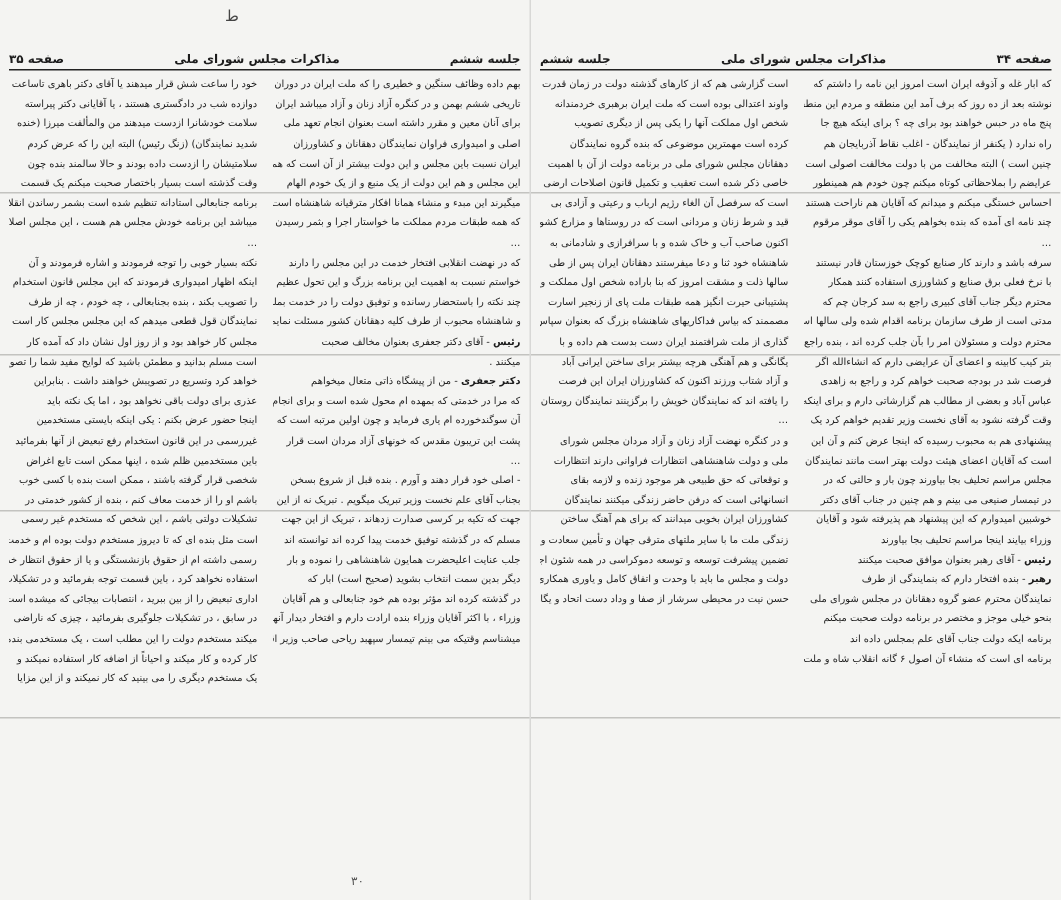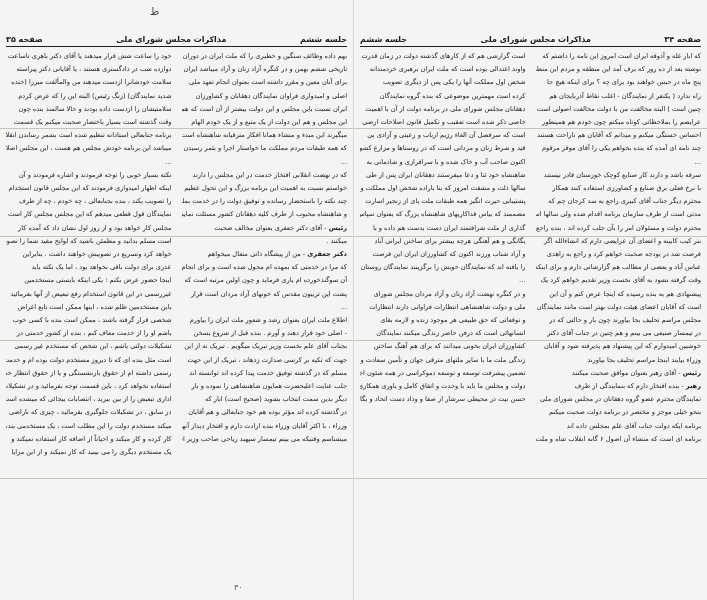--- a/index.html
+++ b/index.html
@@ -66,21 +66,20 @@
           <span class="line">خواستم نسبت به اهمیت این برنامه بزرگ و این تحول عظیم</span>
           <span class="line">چند نکته را باستحضار رسانده و توفیق دولت را در خدمت بملت</span>
           <span class="line">و شاهنشاه محبوب از طرف کلیه دهقانان کشور مسئلت نمایم</span>
           <span class="line speaker"><b>رئیس</b> - آقای دکتر جعفری بعنوان مخالف صحبت</span>
           <span class="line">میکنند .</span>
           <span class="line speaker"><b>دکتر جعفری</b> - من از پیشگاه ذاتی متعال میخواهم</span>
           <span class="line">که مرا در خدمتی که بمهده ام محول شده است و برای انجام</span>
           <span class="line">آن سوگندخورده ام یاری فرماید و چون اولین مرتبه است که</span>
           <span class="line">پشت این تریبون مقدس که خونهای آزاد مردان است قرار</span>
           <span class="line">…</span>
-          <span class="line">اطلاع ملت ایران بعنوان رشد و شعور ملت ایران را بیاورم</span>
           <span class="line">- اصلی خود قرار دهند و آورم . بنده قبل از شروع بسخن</span>
           <span class="line">بجناب آقای علم نخست وزیر تبریک میگویم . تبریک نه از این</span>
           <span class="line">جهت که تکیه بر کرسی صدارت زدهاند ، تبریک از این جهت</span>
           <span class="line">مسلم که در گذشته توفیق خدمت پیدا کرده اند توانسته اند</span>
           <span class="line">جلب عنایت اعلیحضرت همایون شاهنشاهی را نموده و بار</span>
           <span class="line">دیگر بدین سمت انتخاب بشوید (صحیح است) ابار که</span>
           <span class="line">در گذشته کرده اند مؤثر بوده هم خود جنابعالی و هم آقایان</span>
           <span class="line">وزراء ، با اکثر آقایان وزراء بنده ارادت دارم و افتخار دیدار آنها را</span>
           <span class="line">میشناسم وقتیکه می بینم تیمسار سپهبد ریاحی صاحب وزیر اقتصاد</span>
         </div>
@@ -143,21 +142,21 @@
           <span class="line">…</span>
           <span class="line">سرفه باشد و دارند کار صنایع کوچک خوزستان قادر نیستند</span>
           <span class="line">با نرخ فعلی برق صنایع و کشاورزی استفاده کنند همکار</span>
           <span class="line">محترم دیگر جناب آقای کبیری راجع به سد کرجان چم که</span>
           <span class="line">مدتی است از طرف سازمان برنامه اقدام شده ولی سالها است</span>
           <span class="line">محترم دولت و مسئولان امر را بآن جلب کرده اند ، بنده راجع</span>
           <span class="line">بتر کیب کابینه و اعضای آن عرایضی دارم که انشاءالله اگر</span>
           <span class="line">فرصت شد در بودجه صحبت خواهم کرد و راجع به زاهدی</span>
           <span class="line">عباس آباد و بعضی از مطالب هم گزارشاتی دارم و برای اینکه</span>
           <span class="line">وقت گرفته نشود به آقای نخست وزیر تقدیم خواهم کرد یک</span>
-          <span class="line">پیشنهادی هم به بنده رسیده که اینجا عرض کنم و آن این</span>
+          <span class="line">پیشنهادی هم به محبوب رسیده که اینجا عرض کنم و آن این</span>
           <span class="line">است که آقایان اعضای هیئت دولت بهتر است مانند نمایندگان</span>
           <span class="line">مجلس مراسم تحلیف بجا بیاورند چون بار و حالتی که در</span>
           <span class="line">در تیمسار صنیعی می بینم و هم چنین در جناب آقای دکتر</span>
           <span class="line">خوشبین امیدوارم که این پیشنهاد هم پذیرفته شود و آقایان</span>
           <span class="line">وزراء بیایند اینجا مراسم تحلیف بجا بیاورند</span>
           <span class="line speaker"><b>رئیس</b> - آقای رهبر بعنوان موافق صحبت میکنند</span>
           <span class="line speaker"><b>رهبر</b> - بنده افتخار دارم که بنمایندگی از طرف</span>
           <span class="line">نمایندگان محترم عضو گروه دهقانان در مجلس شورای ملی</span>
           <span class="line">بنحو خیلی موجز و مختصر در برنامه دولت صحبت میکنم</span>
           <span class="line">برنامه ایکه دولت جناب آقای علم بمجلس داده اند</span>

